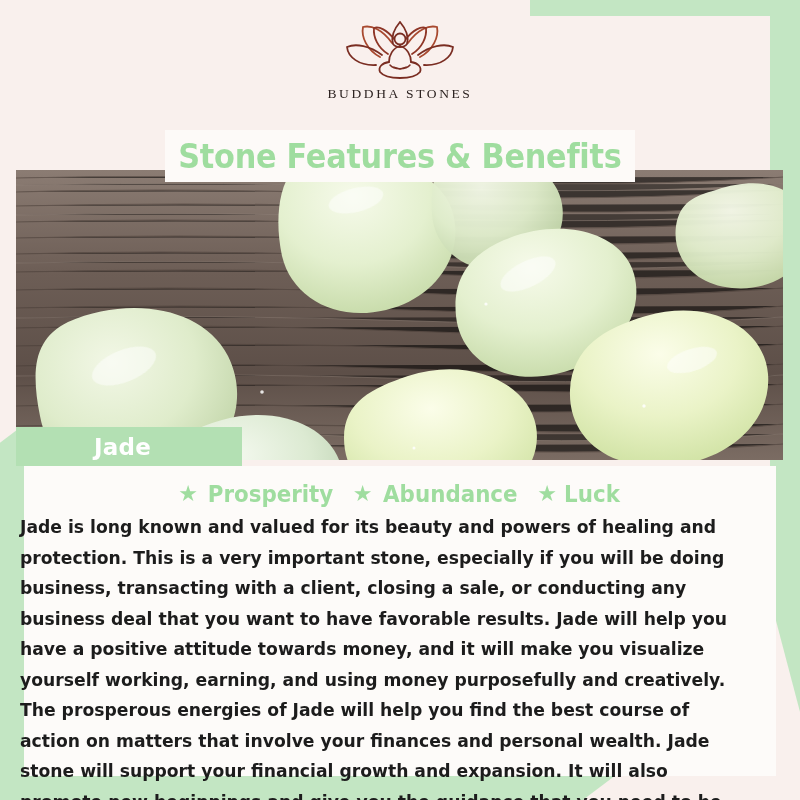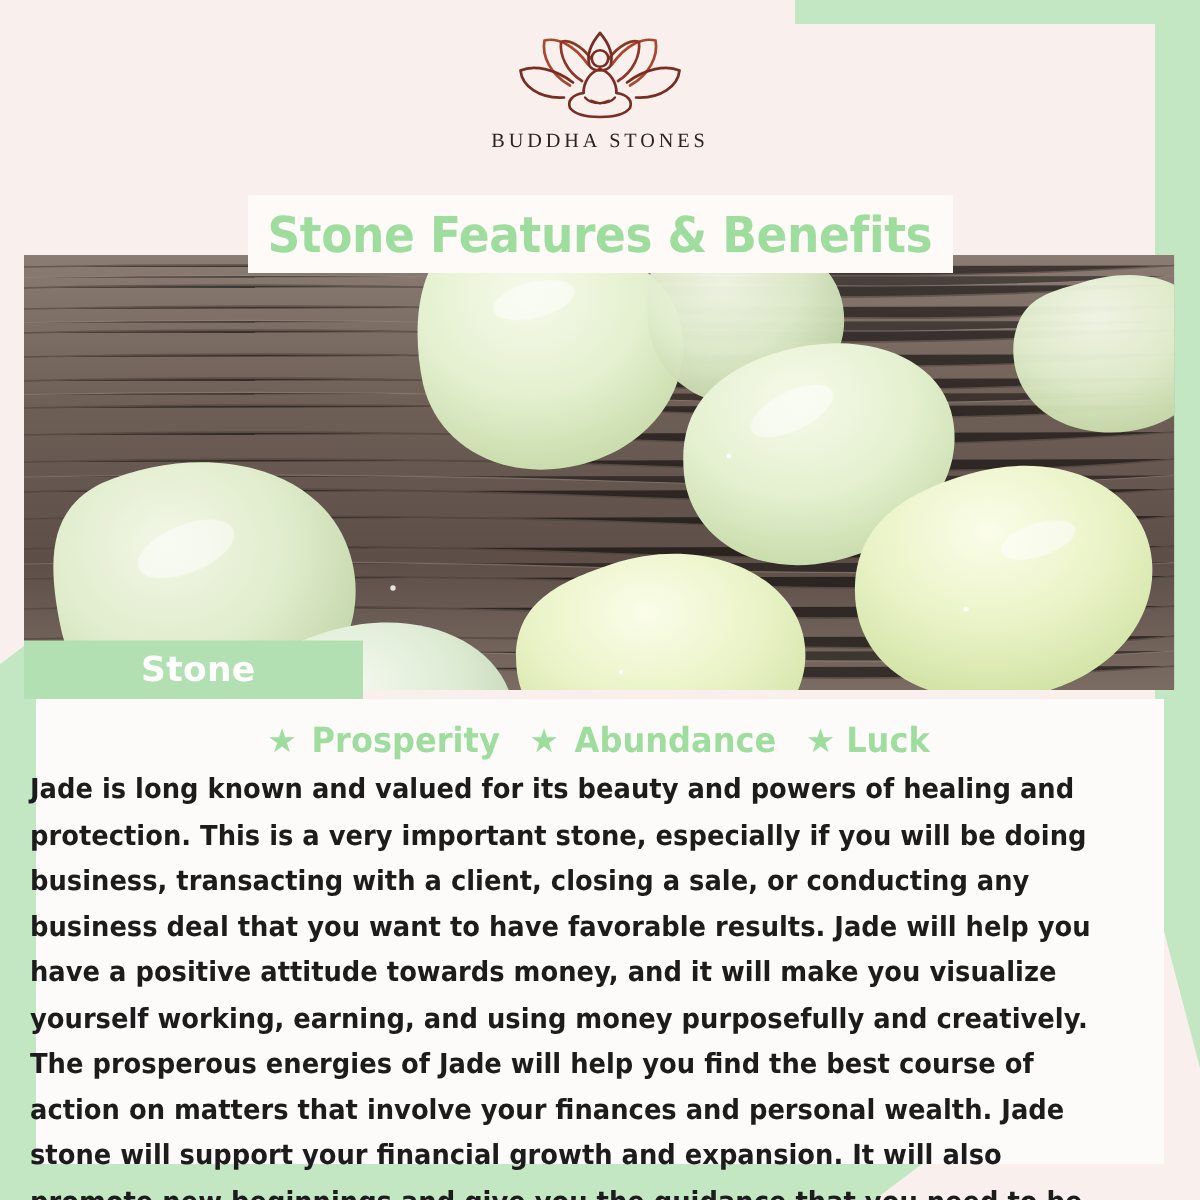--- a/index.html
+++ b/index.html
@@ -337,21 +337,21 @@
       <g fill="#ffffff" opacity="0.85">
         <circle cx="246" cy="222" r="1.8"></circle>
         <circle cx="470" cy="134" r="1.6"></circle>
         <circle cx="628" cy="236" r="1.7"></circle>
         <circle cx="398" cy="278" r="1.5"></circle>
       </g>
     </svg>
   </div>
 
   <div id="stone-name-tag">
-    <span id="stone-name-text">Stone</span>
+    <span id="stone-name-text">Jade</span>
   </div>
 
   <div id="content-panel"></div>
 
   <div id="benefits-row">
     <div class="benefit">
       <span class="benefit-star">★</span>
       <span class="benefit-label">Prosperity</span>
     </div>
     <div class="benefit">

